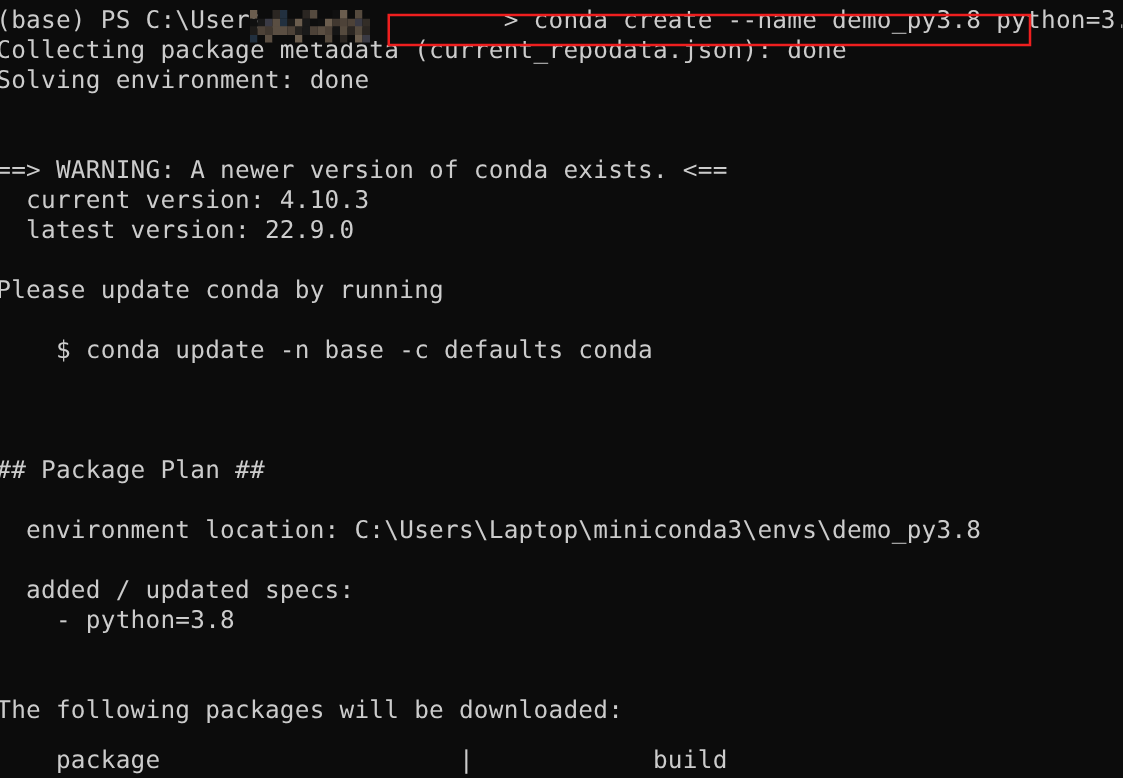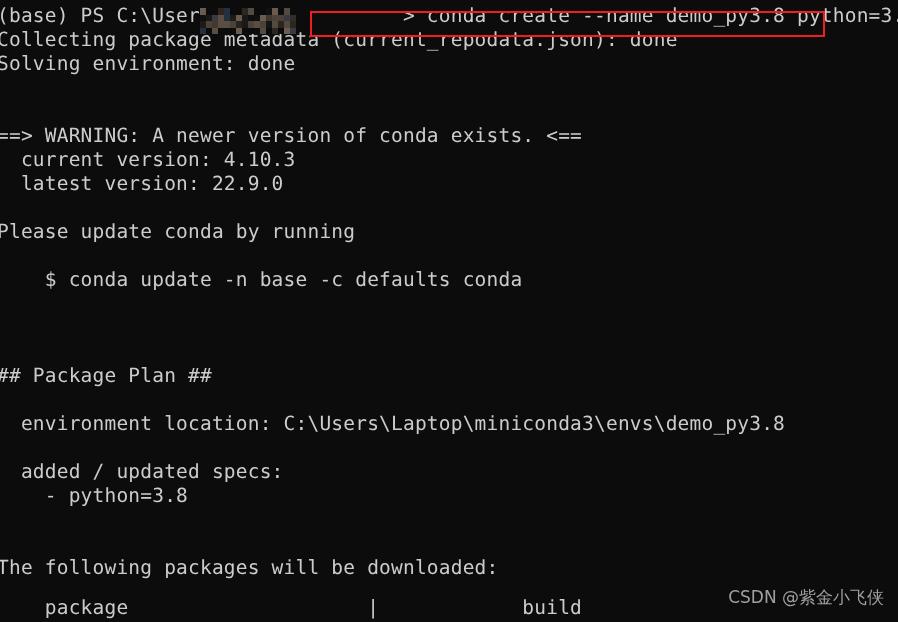--- a/index.html
+++ b/index.html
@@ -171,15 +171,14 @@
       <div class="px" style="left: 60px; top: 19.5px; width: 6px; height: 7.1px; background: rgb(85, 74, 62);"></div>
       <div class="px" style="left: 66px; top: 19.5px; width: 6px; height: 7.1px; background: rgb(12, 12, 12);"></div>
       <div class="px" style="left: 72px; top: 19.5px; width: 6px; height: 7.1px; background: rgb(43, 38, 34);"></div>
       <div class="px" style="left: 78px; top: 19.5px; width: 6px; height: 7.1px; background: rgb(12, 12, 12);"></div>
       <div class="px" style="left: 84px; top: 19.5px; width: 6px; height: 7.1px; background: rgb(107, 93, 78);"></div>
       <div class="px" style="left: 90px; top: 19.5px; width: 6px; height: 7.1px; background: rgb(58, 58, 68);"></div>
     </div>
 
   <div id="cmd-highlight"></div>
 
-  <div id="watermark">CSDN @紫金小飞侠</div>
 
 </div>
 
 </body></html>

